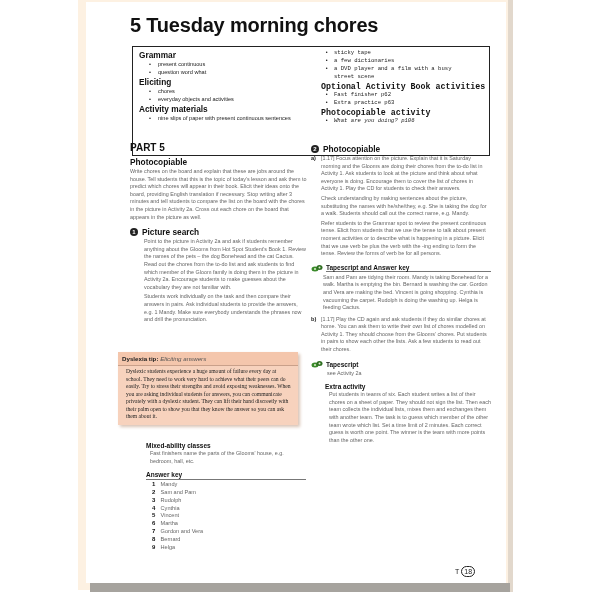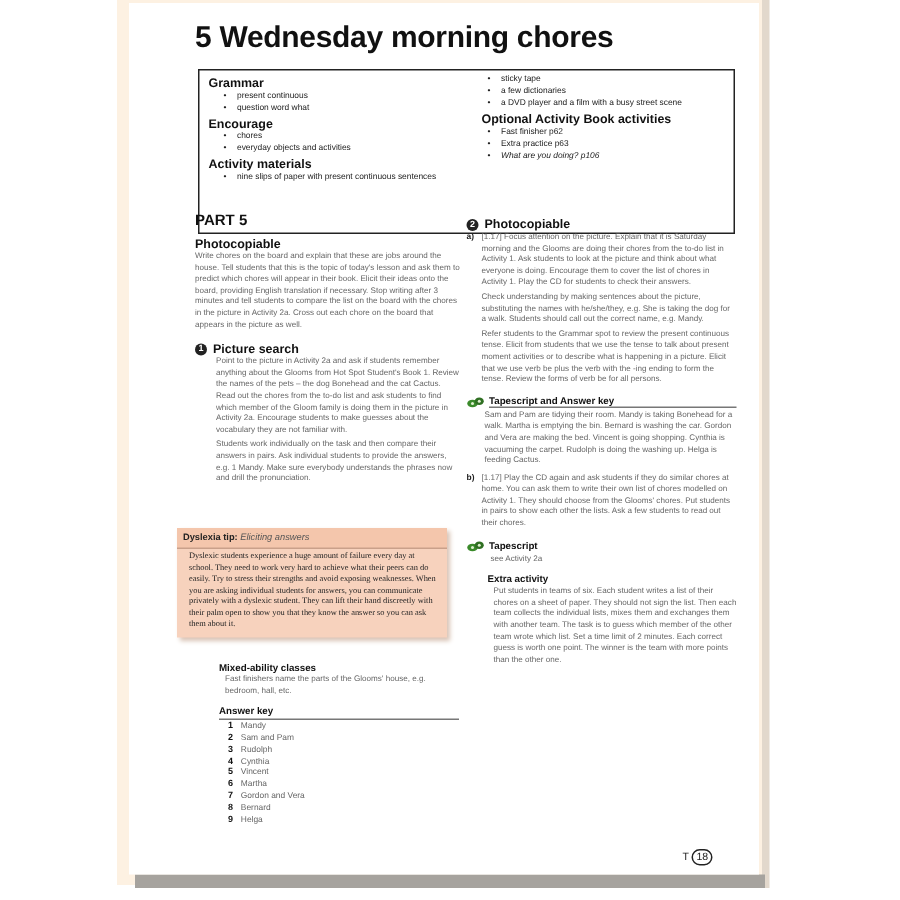--- a/index.html
+++ b/index.html
@@ -41,50 +41,51 @@
   .pageno .circ { display:inline-block; border:1.2px solid #222; border-radius:6px; padding:0 2px; margin-left:2px; font-size:7px; line-height:9px; }
 </style>
 </head>
 <body>
 
 <div class="frame"></div>
 <div class="frame-right"></div>
 <div class="bottom-shadow"></div>
 <div class="page"></div>
 
-<div class="title">5 Wednesday morning chores</div>
+<div class="title">5 Tuesday morning chores</div>
 
 <div class="summary">
   <div class="sum-col" style="left:6px;width:175px;">
     <div class="sum-h">Grammar</div>
     <ul class="sum-ul">
       <li>present continuous</li>
       <li><span>question word what</span></li>
     </ul>
-    <div class="sum-h">Encourage</div>
+    <div class="sum-h">Eliciting</div>
     <ul class="sum-ul">
       <li>chores</li>
       <li>everyday objects and activities</li>
     </ul>
     <div class="sum-h">Activity materials</div>
     <ul class="sum-ul">
       <li style="width:140px;">nine slips of paper with present continuous sentences</li>
     </ul>
   </div>
-  <div class="sum-col" style="left:188px;width:165px;">
+  <div class="sum-col" style="left:188px;width:165px;font-family:Liberation Mono, monospace;">
     <ul class="sum-ul" style="padding-left:4px;">
       <li>sticky tape</li>
       <li>a few dictionaries</li>
       <li style="width:140px;">a DVD player and a film with a busy street scene</li>
     </ul>
     <div class="sum-h">Optional Activity Book activities</div>
     <ul class="sum-ul" style="padding-left:4px;">
       <li>Fast finisher p62</li>
       <li>Extra practice p63</li>
     </ul>
+    <div class="sum-h">Photocopiable activity</div>
     <ul class="sum-ul" style="padding-left:4px;">
       <li><i>What are you doing? p106</i></li>
     </ul>
   </div>
 </div>
 
 <div class="col" style="left:130px;width:178px;">
   <div class="part">PART 5</div>
   <div class="h2">Photocopiable</div>
   <p class="p">Write chores on the board and explain that these are jobs around the house. Tell students that this is the topic of today's lesson and ask them to predict which chores will appear in their book. Elicit their ideas onto the board, providing English translation if necessary. Stop writing after 3 minutes and tell students to compare the list on the board with the chores in the picture in Activity 2a. Cross out each chore on the board that appears in the picture as well.</p>

